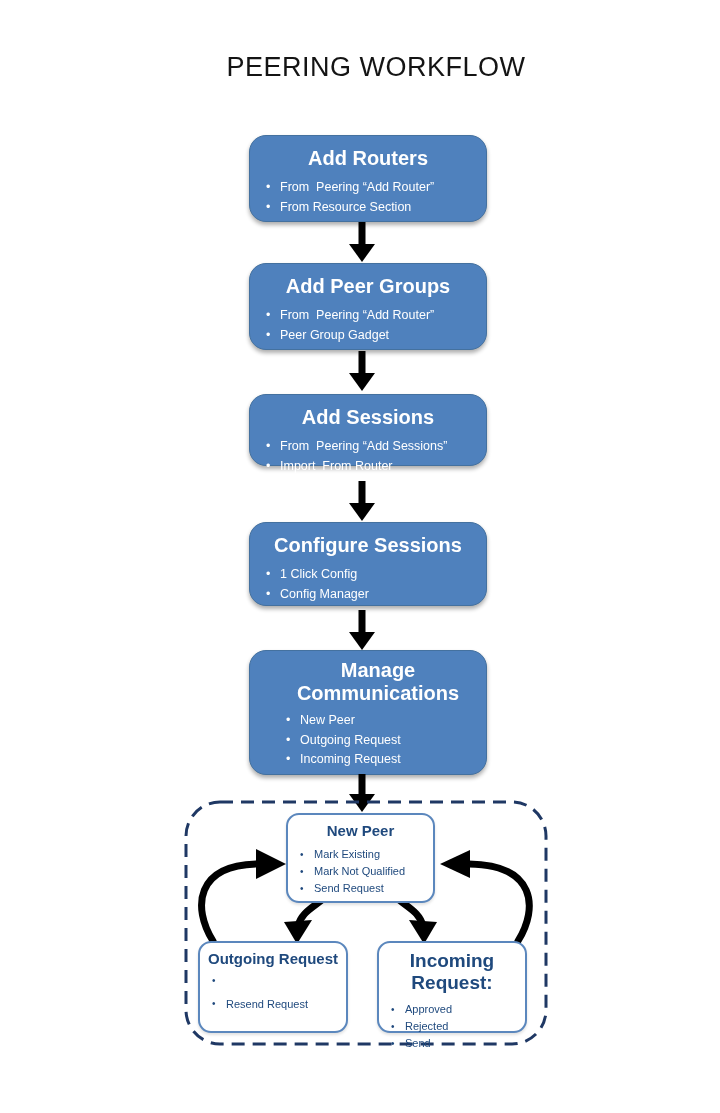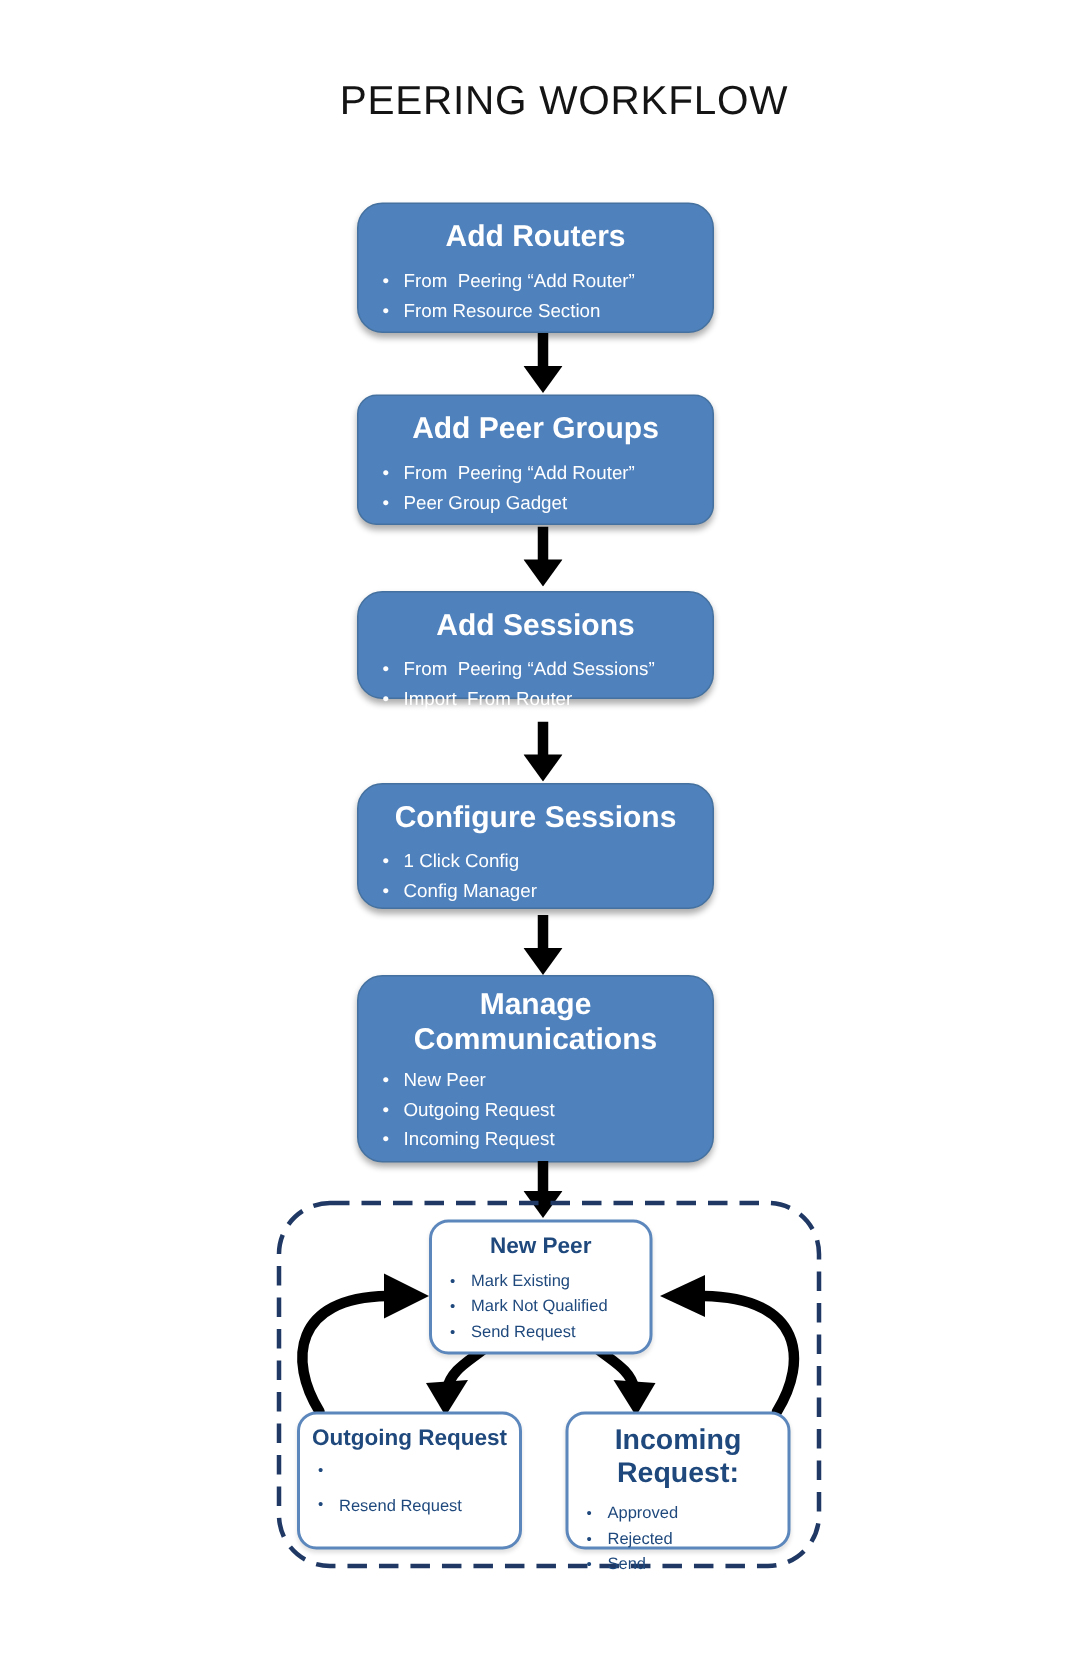--- a/index.html
+++ b/index.html
@@ -3,34 +3,34 @@
 <meta charset="utf-8">
 <style>
   html,body{margin:0;padding:0;background:#fff;}
   .page{position:relative;width:720px;height:1113px;background:#ffffff;
         font-family:"Liberation Sans", sans-serif;overflow:hidden;}
 
   .title{position:absolute;top:52px;left:16px;width:100%;text-align:center;
          font-size:27px;font-weight:500;letter-spacing:.5px;color:#141414;}
 
   
-  .flow-box{position:absolute;left:238px;width:238px;box-sizing:border-box;
+  .flow-box{position:absolute;left:249px;width:238px;box-sizing:border-box;
             background:#4F81BD;border:1px solid #44719F;border-radius:17px;
             box-shadow:0 3px 4px rgba(0,0,0,.32);color:#fff;}
   .flow-box .bt{text-align:center;font-weight:bold;font-size:20px;line-height:23px;
                 margin:11px auto 0;padding:0 4px;}
   .flow-box ul{list-style:none;margin:8px 0 0;padding:0 6px 0 16px;}
   .flow-box li{display:flex;font-size:12.5px;line-height:19.5px;}
   .dot{width:14px;flex:none;}
   .txt{white-space:pre-wrap;}
   .b1{top:135px;height:87px;}
-  .b2{top:263px;height:87px;border-radius:13px;}
+  .b2{top:263px;height:87px;}
   .b3{top:394px;height:72px;}
   .b4{top:522px;height:84px;}
-  .b5{top:650px;height:125px;}
+  .b5{top:650px;height:125px;padding-left:20px;}
   .b5 .bt{width:180px;margin-top:8px;}
   .b5 ul{margin-top:6px;}
 
   
   .down-arrow{position:absolute;left:349px;width:26px;height:40px;}
   .a1{top:222px;} .a2{top:351px;} .a3{top:481px;} .a4{top:610px;}
   .a5{top:774px;height:38px;}
 
   
   .dashed-svg{position:absolute;left:184px;top:800px;width:364px;height:246px;}

